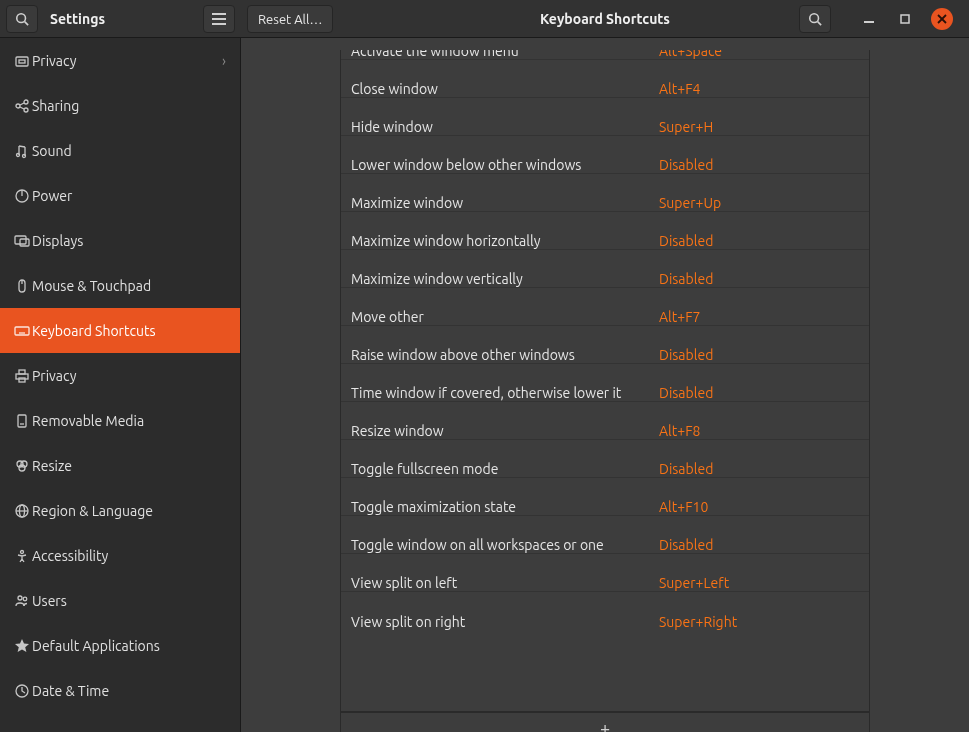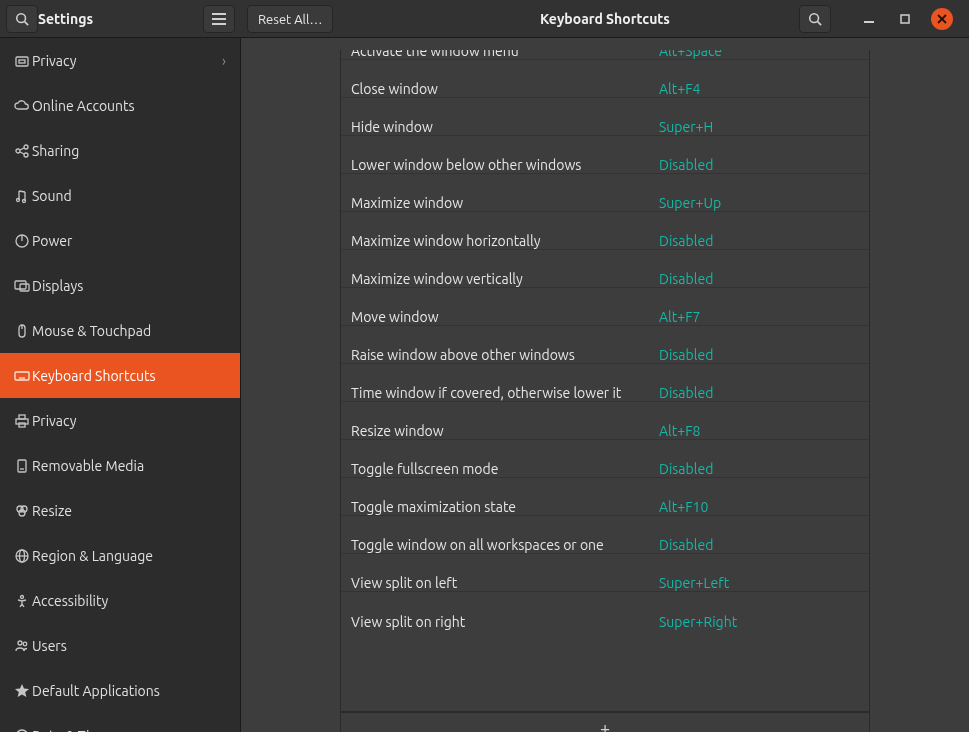--- a/index.html
+++ b/index.html
@@ -17,21 +17,21 @@
   background: #323232;
   display: flex;
   align-items: center;
   border-bottom: 1px solid #1a1a1a;
 }
 .tb-left {
   width: 241px;
   display: flex;
   align-items: center;
   padding: 0 6px;
-  gap: 0;
+  gap: 12px;
 }
 .tb-right {
   flex: 1;
   display: flex;
   align-items: center;
   padding: 0 6px;
   gap: 22px;
   position: relative;
   justify-content: space-between;
 }
@@ -148,21 +148,21 @@
 .shortcut-row {
   display: flex;
   align-items: flex-end;
   height: 38px;
   padding: 0 10px;
   border-bottom: 1px solid #333;
   cursor: pointer;
 }
 .shortcut-row:last-child { border-bottom: none; }
 .sc-name { flex: 0 0 308px; color: #e6e6e6; font-size: 14px; }
-.sc-key { color: #14b8a6; font-size: 14px; }
+.sc-key { color: #f97316; font-size: 14px; }
 .shortcut-row.partial { height: 24px; align-items: flex-end; margin-top: -14px; }
 .add-row {
   height: 32px;
   background: #3d3d3d;
   border: 1px solid #2a2a2a;
   border-top: 1px solid #2a2a2a;
   display: flex;
   align-items: center;
   justify-content: center;
   cursor: pointer;
@@ -232,28 +232,20 @@
             <rect x="2" y="4" width="12" height="9" rx="1"></rect>
             <rect x="5" y="7" width="6" height="3"></rect>
           </svg>
         </span>
         <span>Privacy</span>
         <span class="chev">›</span>
       </div>
       <div class="side-item">
         <span class="side-icon">
           <svg width="16" height="16" viewBox="0 0 16 16" fill="none" stroke="currentColor" stroke-width="1.3">
-            <path d="M4 11a3 3 0 010-6 4 4 0 017.5 1A2.5 2.5 0 0112 11H4z"></path>
-          </svg>
-        </span>
-        <span>Online Accounts</span>
-      </div>
-      <div class="side-item">
-        <span class="side-icon">
-          <svg width="16" height="16" viewBox="0 0 16 16" fill="none" stroke="currentColor" stroke-width="1.3">
             <circle cx="4" cy="8" r="2"></circle>
             <circle cx="12" cy="4" r="2"></circle>
             <circle cx="12" cy="12" r="2"></circle>
             <line x1="6" y1="7" x2="10" y2="5"></line>
             <line x1="6" y1="9" x2="10" y2="11"></line>
           </svg>
         </span>
         <span>Sharing</span>
       </div>
       <div class="side-item">
@@ -409,21 +401,21 @@
           </div>
           <div class="shortcut-row">
             <span class="sc-name">Maximize window horizontally</span>
             <span class="sc-key">Disabled</span>
           </div>
           <div class="shortcut-row">
             <span class="sc-name">Maximize window vertically</span>
             <span class="sc-key">Disabled</span>
           </div>
           <div class="shortcut-row">
-            <span class="sc-name">Move window</span>
+            <span class="sc-name">Move other</span>
             <span class="sc-key">Alt+F7</span>
           </div>
           <div class="shortcut-row">
             <span class="sc-name">Raise window above other windows</span>
             <span class="sc-key">Disabled</span>
           </div>
           <div class="shortcut-row">
             <span class="sc-name">Time window if covered, otherwise lower it</span>
             <span class="sc-key">Disabled</span>
           </div>

